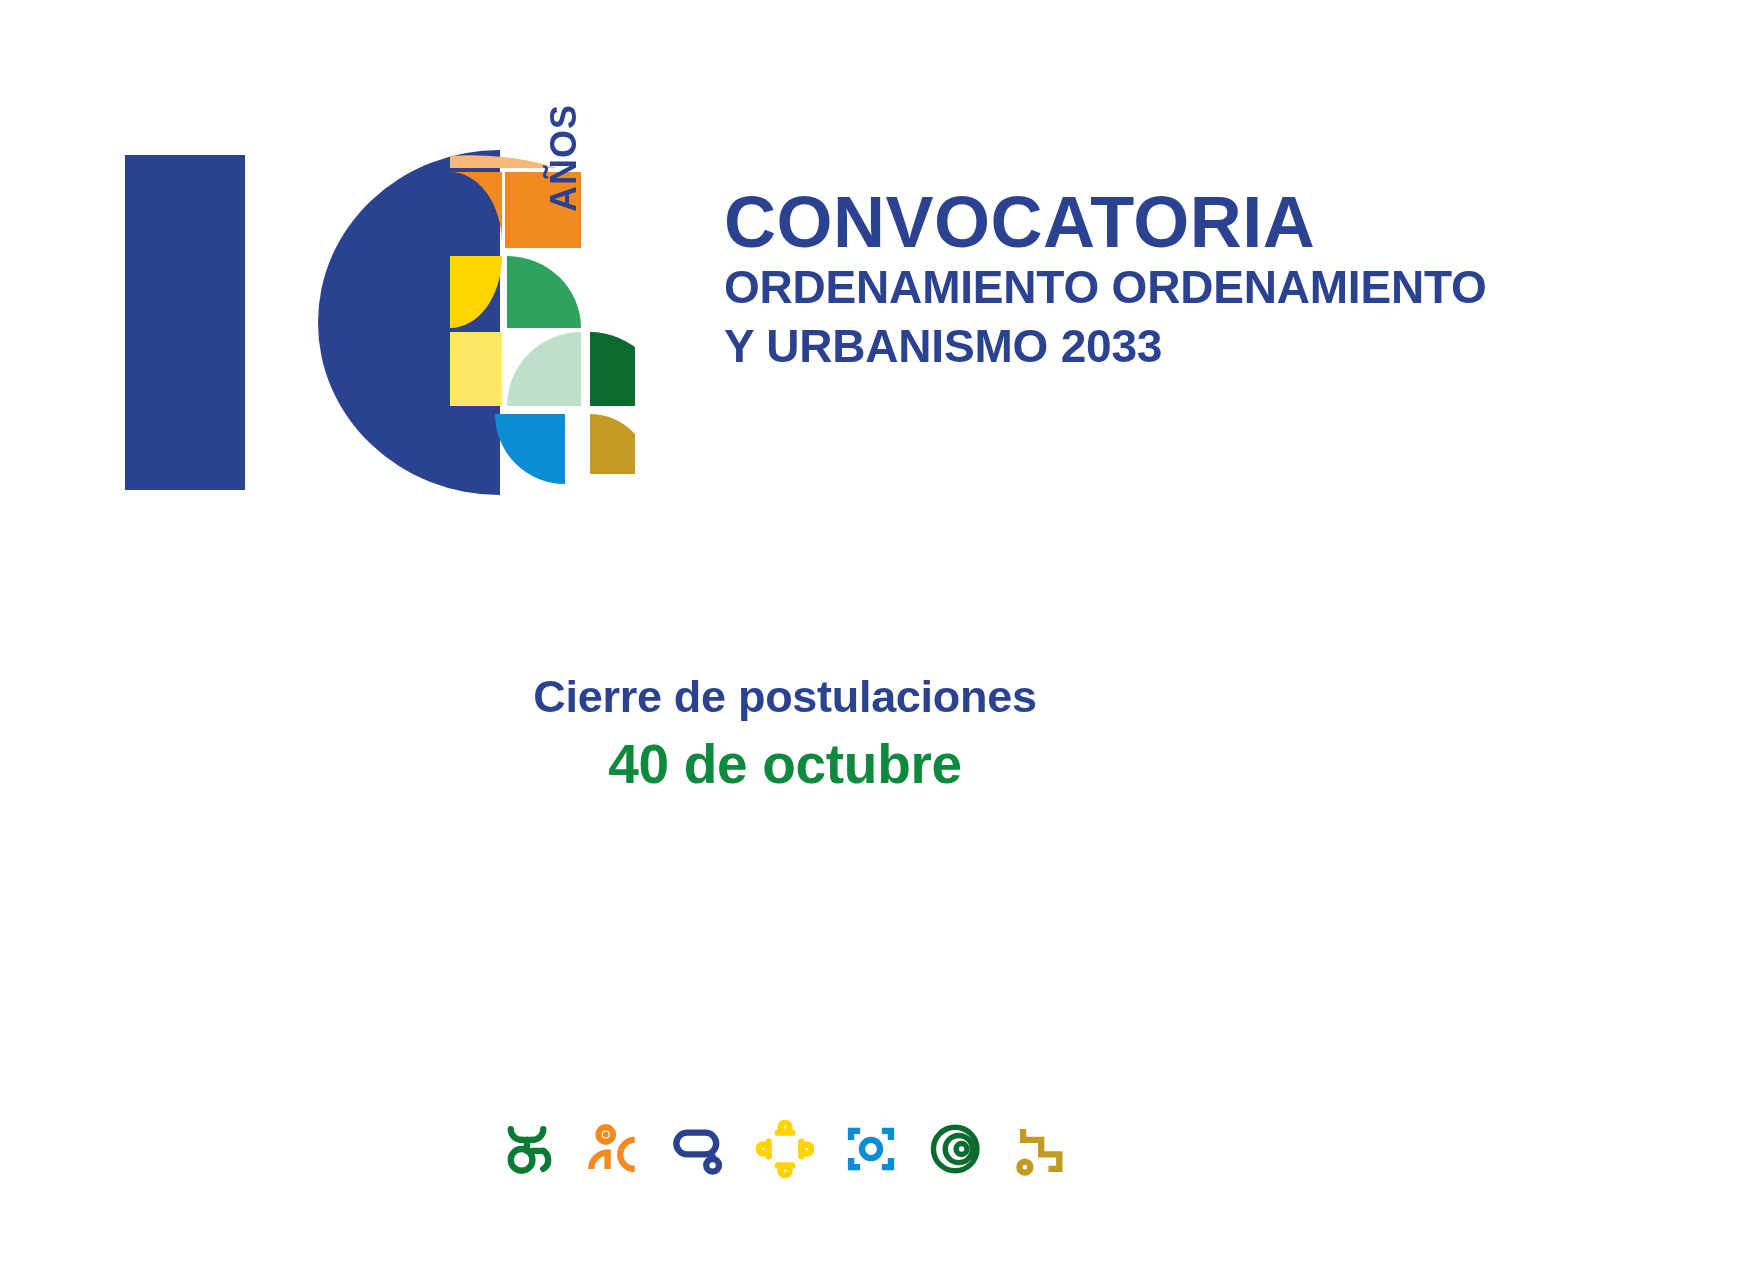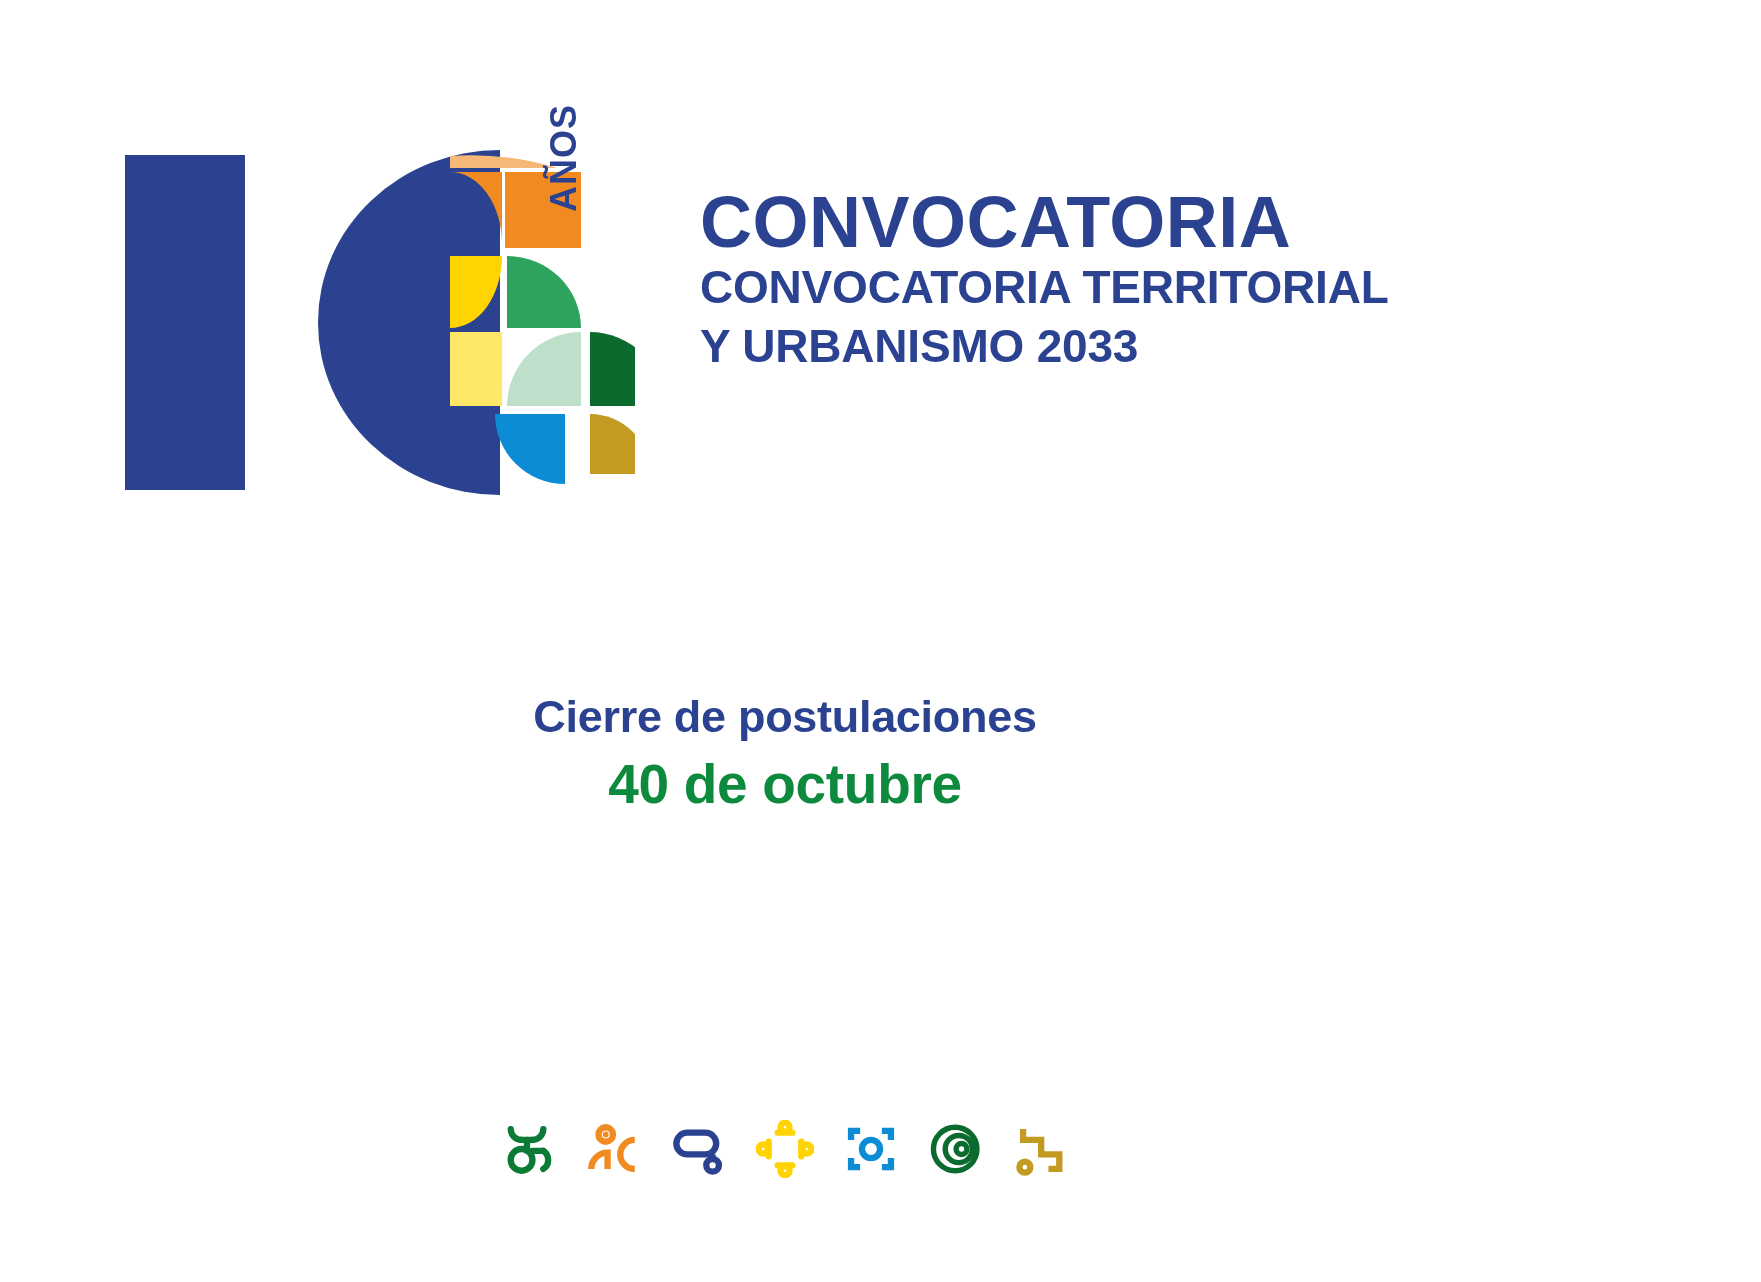--- a/index.html
+++ b/index.html
@@ -45,21 +45,21 @@
     position: absolute;
     left: 320px;
     top: 0px;
     width: 190px;
     height: 345px;
   }
 
   
   #headline-block {
     position: absolute;
-    left: 700px;
+    left: 724px;
     top: 186px;
     width: 900px;
   }
   #convocatoria {
     font-size: 72px;
     font-weight: bold;
     letter-spacing: 0.5px;
     color: #2b4291;
     line-height: 1.0;
     margin: 0;
@@ -83,21 +83,20 @@
     white-space: nowrap;
   }
 
   
   #deadline-block {
     position: absolute;
     left: 0;
     top: 672px;
     width: 1570px;
     text-align: center;
-    margin-top: 20px;
   }
   #deadline-label {
     font-size: 45px;
     font-weight: bold;
     letter-spacing: -0.3px;
     color: #2b4291;
     line-height: 1.1;
   }
   #deadline-date {
     margin-top: 12px;
@@ -162,21 +161,21 @@
       <path d="M145 264 A 60 60 0 0 1 205 324 L 145 324 Z" fill="#C39A22"></path>
     </svg>
   </div>
 
   <div style="position:absolute;left:418px;top:62px;transform:rotate(-90deg);transform-origin:left top;
               font-size:36px;font-weight:bold;letter-spacing:1px;color:#2b4291;white-space:nowrap;">AÑOS</div>
 </div>
 
 <div id="headline-block">
   <div id="convocatoria">CONVOCATORIA</div>
-  <div class="subtitle-strong">CONVOCATORIA TERRITORIAL</div>
+  <div class="subtitle-strong">ORDENAMIENTO ORDENAMIENTO</div>
   <div class="subtitle-strong">Y URBANISMO 2033</div>
 </div>
 
 <div id="deadline-block">
   <div id="deadline-label">Cierre de postulaciones</div>
   <div id="deadline-date">40 de octubre</div>
 </div>
 
 <div id="icon-row">
 

